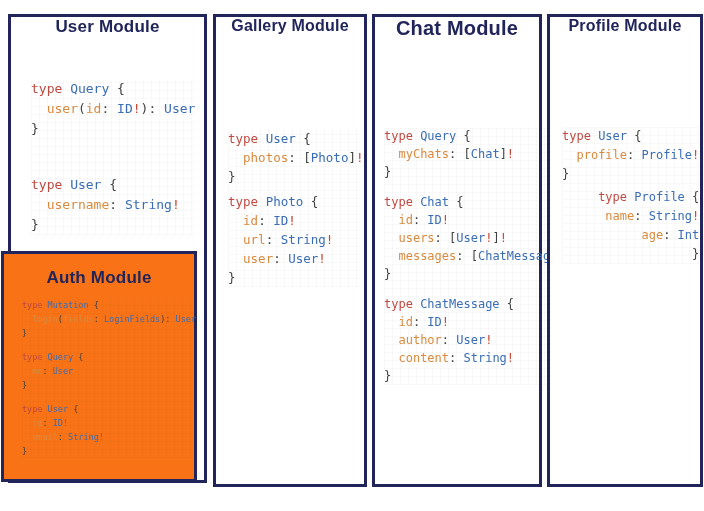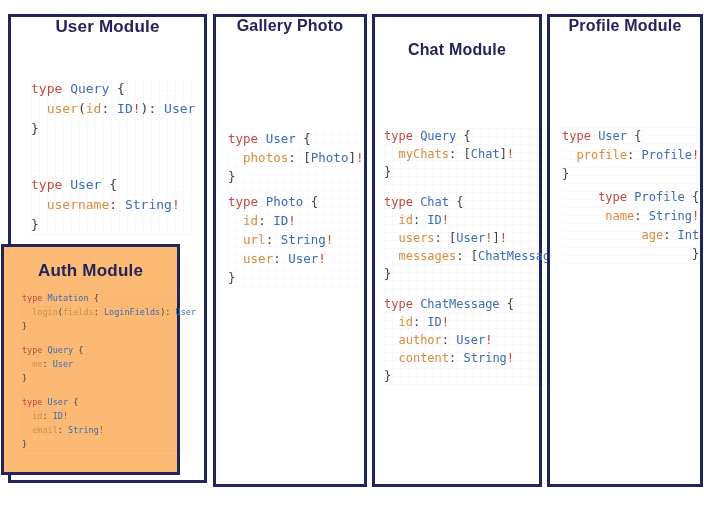--- a/index.html
+++ b/index.html
@@ -18,25 +18,25 @@
   #panel-user   {left:8px;  top:14px; width:199px; height:469px;}
   #panel-gallery{left:213px;top:14px; width:154px; height:473px;}
   #panel-chat   {left:372px;top:14px; width:170px; height:473px;}
   #panel-profile{left:547px;top:14px; width:156px; height:473px;}
   .panel-title{
     margin:0;text-align:center;
     color:var(--c-navy);font-weight:bold;letter-spacing:.2px;
   }
   #panel-user    .panel-title{font-size:17px;}
   #panel-gallery .panel-title{font-size:16px;}
-  #panel-chat    .panel-title{font-size:16px;margin-top:24px;}
+  #panel-chat    .panel-title{font-size:20px;}
   #panel-profile .panel-title{font-size:16px;}
   .authbox{
-    position:absolute;left:-10px;top:227px;width:179px;height:231px;
-    box-sizing:border-box;border:3px solid var(--c-navy);background:#fdba74;
+    position:absolute;left:-10px;top:234px;width:196px;height:231px;
+    box-sizing:border-box;border:3px solid var(--c-navy);background:#f97316;
   }
   .authbox .panel-title{font-size:14px;padding-top:14px;}
   .code{
     position:absolute;white-space:pre;
     font-family:"DejaVu Sans Mono", monospace;
     background-image:
       repeating-linear-gradient(0deg, rgba(0,0,0,0.025) 0 1px, transparent 1px 8px),
       repeating-linear-gradient(90deg, rgba(0,0,0,0.025) 0 1px, transparent 1px 8px);
   }
   #panel-user > .code   {left:20px;top:62px; font-size:13px;  line-height:20px;}
@@ -63,21 +63,21 @@
   <section class="panel" id="panel-user">
     <h2 class="panel-title">User Module</h2>
     <div class="code"><div class="block"><div class="line"><span class="tok-kw">type </span><span class="tok-tn">Query </span><span class="tok-pn">{</span></div><div class="line"><span class="tok-pn">  </span><span class="tok-fd">user</span><span class="tok-pn">(</span><span class="tok-fd">id</span><span class="tok-pn">: </span><span class="tok-tn">ID</span><span class="tok-bg">!</span><span class="tok-pn">): </span><span class="tok-tn">User</span></div><div class="line"><span class="tok-pn">}</span></div></div><div class="block"><div class="line"><span class="tok-kw">type </span><span class="tok-tn">User </span><span class="tok-pn">{</span></div><div class="line"><span class="tok-pn">  </span><span class="tok-fd">username</span><span class="tok-pn">: </span><span class="tok-tn">String</span><span class="tok-bg">!</span></div><div class="line"><span class="tok-pn">}</span></div></div></div>
     <section class="authbox">
       <h3 class="panel-title">Auth Module</h3>
       <div class="code"><div class="block"><div class="line"><span class="tok-kw">type </span><span class="tok-tn">Mutation </span><span class="tok-pn">{</span></div><div class="line"><span class="tok-pn">  </span><span class="tok-fd">login</span><span class="tok-pn">(</span><span class="tok-fd">fields</span><span class="tok-pn">: </span><span class="tok-tn">LoginFields</span><span class="tok-pn">): </span><span class="tok-tn">User</span></div><div class="line"><span class="tok-pn">}</span></div></div><div class="block"><div class="line"><span class="tok-kw">type </span><span class="tok-tn">Query </span><span class="tok-pn">{</span></div><div class="line"><span class="tok-pn">  </span><span class="tok-fd">me</span><span class="tok-pn">: </span><span class="tok-tn">User</span></div><div class="line"><span class="tok-pn">}</span></div></div><div class="block"><div class="line"><span class="tok-kw">type </span><span class="tok-tn">User </span><span class="tok-pn">{</span></div><div class="line"><span class="tok-pn">  </span><span class="tok-fd">id</span><span class="tok-pn">: </span><span class="tok-tn">ID</span><span class="tok-bg">!</span></div><div class="line"><span class="tok-pn">  </span><span class="tok-fd">email</span><span class="tok-pn">: </span><span class="tok-tn">String</span><span class="tok-bg">!</span></div><div class="line"><span class="tok-pn">}</span></div></div></div>
     </section>
   </section>
 
   <section class="panel" id="panel-gallery">
-    <h2 class="panel-title">Gallery Photo</h2>
+    <h2 class="panel-title">Gallery Module</h2>
     <div class="code"><div class="block"><div class="line"><span class="tok-kw">type </span><span class="tok-tn">User </span><span class="tok-pn">{</span></div><div class="line"><span class="tok-pn">  </span><span class="tok-fd">photos</span><span class="tok-pn">: [</span><span class="tok-tn">Photo</span><span class="tok-pn">]</span><span class="tok-bg">!</span></div><div class="line"><span class="tok-pn">}</span></div></div><div class="block"><div class="line"><span class="tok-kw">type </span><span class="tok-tn">Photo </span><span class="tok-pn">{</span></div><div class="line"><span class="tok-pn">  </span><span class="tok-fd">id</span><span class="tok-pn">: </span><span class="tok-tn">ID</span><span class="tok-bg">!</span></div><div class="line"><span class="tok-pn">  </span><span class="tok-fd">url</span><span class="tok-pn">: </span><span class="tok-tn">String</span><span class="tok-bg">!</span></div><div class="line"><span class="tok-pn">  </span><span class="tok-fd">user</span><span class="tok-pn">: </span><span class="tok-tn">User</span><span class="tok-bg">!</span></div><div class="line"><span class="tok-pn">}</span></div></div></div>
   </section>
 
   <section class="panel" id="panel-chat">
     <h2 class="panel-title">Chat Module</h2>
     <div class="code"><div class="block"><div class="line"><span class="tok-kw">type </span><span class="tok-tn">Query </span><span class="tok-pn">{</span></div><div class="line"><span class="tok-pn">  </span><span class="tok-fd">myChats</span><span class="tok-pn">: [</span><span class="tok-tn">Chat</span><span class="tok-pn">]</span><span class="tok-bg">!</span></div><div class="line"><span class="tok-pn">}</span></div></div><div class="block"><div class="line"><span class="tok-kw">type </span><span class="tok-tn">Chat </span><span class="tok-pn">{</span></div><div class="line"><span class="tok-pn">  </span><span class="tok-fd">id</span><span class="tok-pn">: </span><span class="tok-tn">ID</span><span class="tok-bg">!</span></div><div class="line"><span class="tok-pn">  </span><span class="tok-fd">users</span><span class="tok-pn">: [</span><span class="tok-tn">User</span><span class="tok-bg">!</span><span class="tok-pn">]</span><span class="tok-bg">!</span></div><div class="line"><span class="tok-pn">  </span><span class="tok-fd">messages</span><span class="tok-pn">: [</span><span class="tok-tn">ChatMessage</span><span class="tok-pn">]</span><span class="tok-bg">!</span></div><div class="line"><span class="tok-pn">}</span></div></div><div class="block"><div class="line"><span class="tok-kw">type </span><span class="tok-tn">ChatMessage </span><span class="tok-pn">{</span></div><div class="line"><span class="tok-pn">  </span><span class="tok-fd">id</span><span class="tok-pn">: </span><span class="tok-tn">ID</span><span class="tok-bg">!</span></div><div class="line"><span class="tok-pn">  </span><span class="tok-fd">author</span><span class="tok-pn">: </span><span class="tok-tn">User</span><span class="tok-bg">!</span></div><div class="line"><span class="tok-pn">  </span><span class="tok-fd">content</span><span class="tok-pn">: </span><span class="tok-tn">String</span><span class="tok-bg">!</span></div><div class="line"><span class="tok-pn">}</span></div></div></div>
   </section>
 
   <section class="panel" id="panel-profile">
     <h2 class="panel-title">Profile Module</h2>

